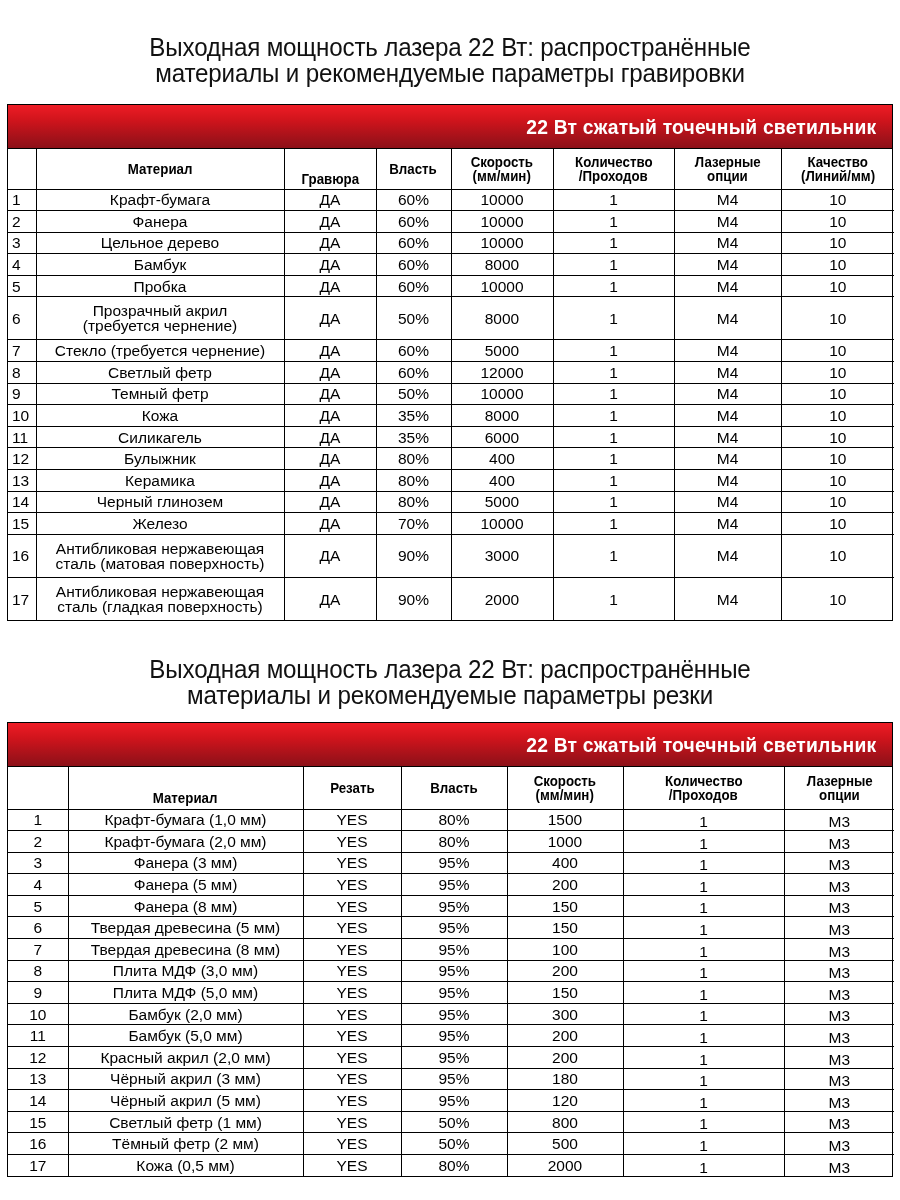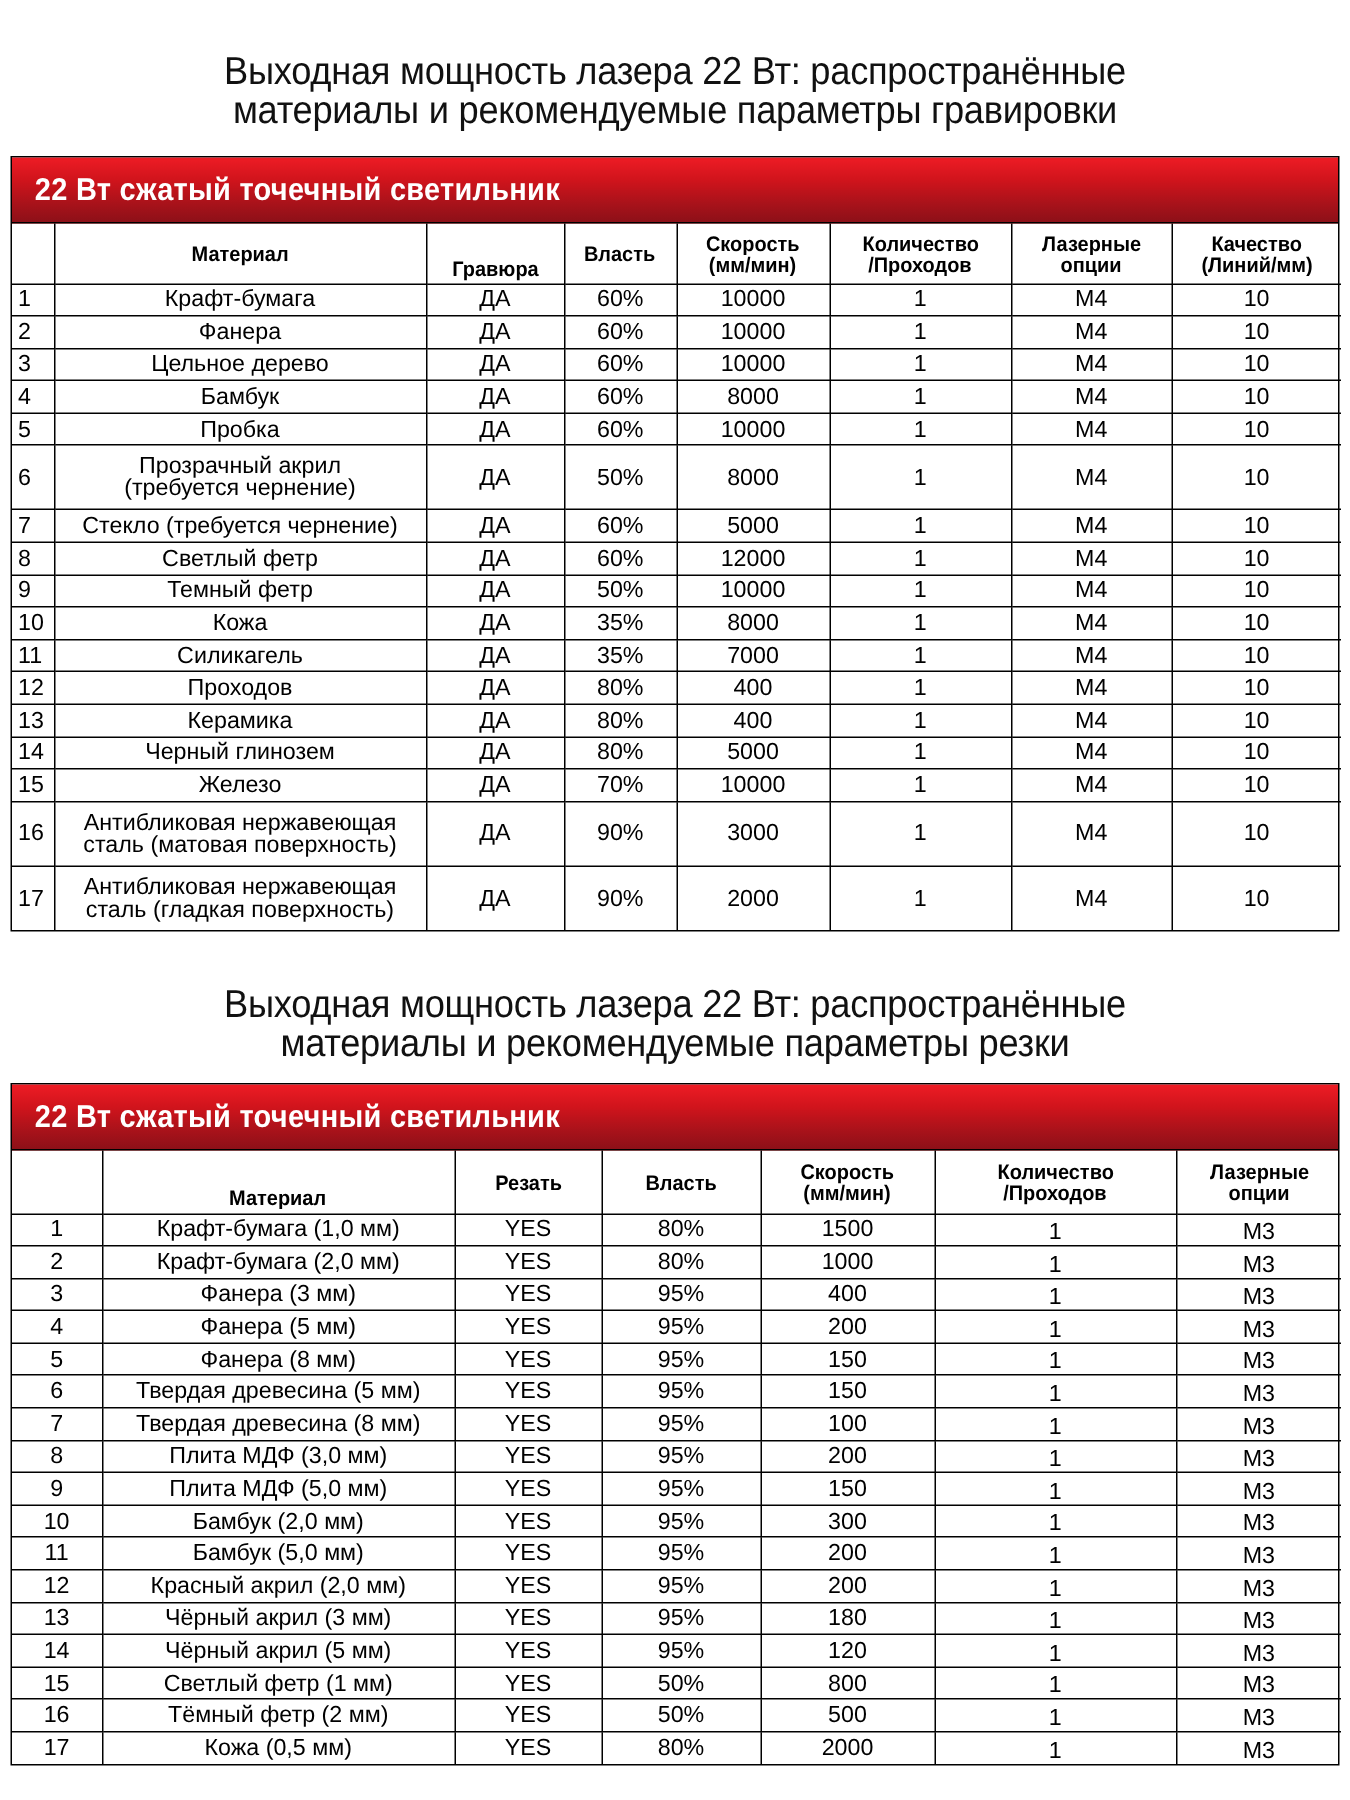--- a/index.html
+++ b/index.html
@@ -19,21 +19,21 @@
   .tbl {
     position: absolute; left: 7px; width: 886px;
     border: 1.5px solid #000; border-collapse: collapse;
   }
   #tbl1 { top: 104px; }
   #tbl2 { top: 722px; }
 
   .banner {
     height: 44px; width: 100%;
     background: linear-gradient(180deg, #ee1c25 0%, #d0141c 35%, #a5121a 75%, #8d1018 100%);
-    color: #fff; font-weight: bold; font-size: 21px; text-align: left;
+    color: #fff; font-weight: bold; font-size: 21px; text-align: right;
     line-height: 44px; letter-spacing: 0.2px;
     border-bottom: 1.5px solid #000;
   }
   .banner span { display: inline-block; transform: scaleX(0.92); }
 
   table.grid { border-collapse: collapse; width: 100%; table-layout: fixed; }
   table.grid th, table.grid td {
     border: 1px solid #000; text-align: center; vertical-align: middle;
     font-size: 15.5px; line-height: 15px; padding: 0; overflow: hidden; white-space: nowrap;
   }
@@ -190,28 +190,28 @@
           <td>8000</td>
           <td>1</td>
           <td>M4</td>
           <td>10</td>
         </tr>
         <tr class="r">
           <td class="num">11</td>
           <td>Силикагель</td>
           <td>ДА</td>
           <td>35%</td>
-          <td>7000</td>
+          <td>6000</td>
           <td>1</td>
           <td>M4</td>
           <td>10</td>
         </tr>
         <tr class="r">
           <td class="num">12</td>
-          <td>Проходов</td>
+          <td>Булыжник</td>
           <td>ДА</td>
           <td>80%</td>
           <td>400</td>
           <td>1</td>
           <td>M4</td>
           <td>10</td>
         </tr>
         <tr class="r">
           <td class="num">13</td>
           <td>Керамика</td>

